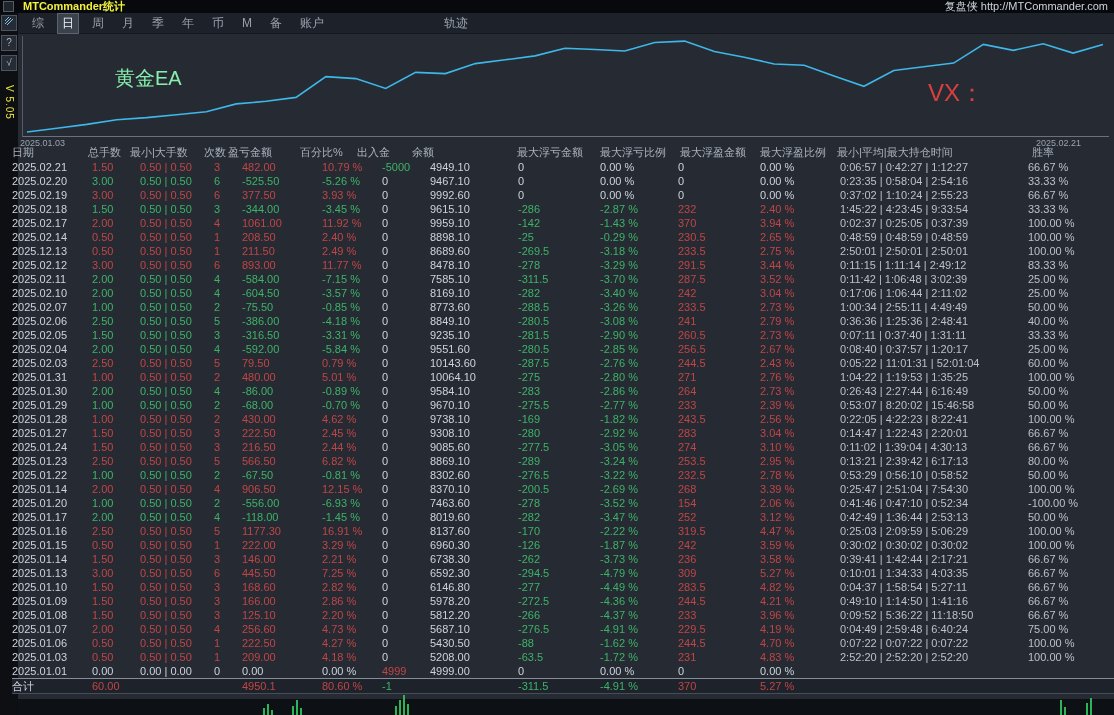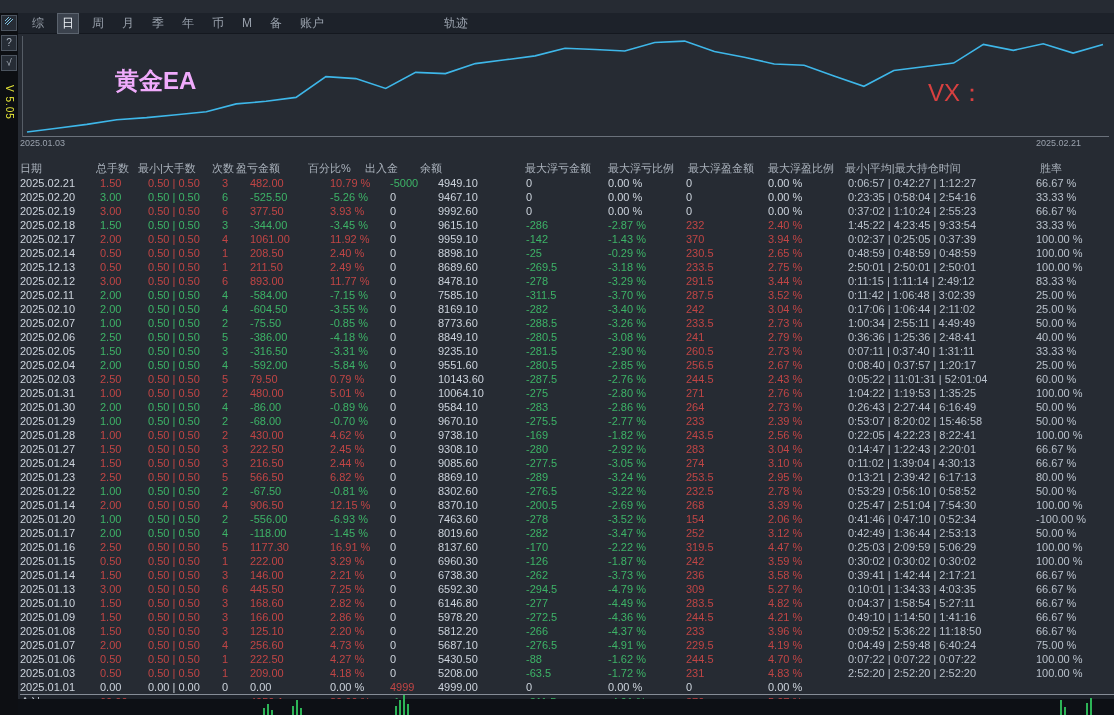--- a/index.html
+++ b/index.html
@@ -19,28 +19,28 @@
   .mi.gap{margin-left:112px;}
   
   .sidebar{position:absolute;left:0;top:13px;width:18px;height:702px;background:#0d0f13;}
   .sbtn{width:14px;height:14px;margin:3px auto 4px auto;background:#262c35;border:1px solid #4c545f;
         color:#aeb6c0;font-size:10px;line-height:13px;text-align:center;}
   .sver{margin-top:14px;color:#e8e838;font-size:10px;writing-mode:vertical-rl;margin-left:4px;letter-spacing:1px;}
   
   .chartwrap{position:absolute;left:18px;top:33px;width:1096px;height:117px;}
   .plot{position:absolute;left:4px;top:3px;width:1086px;height:100px;
         border-left:1px solid #565d66;border-bottom:1px solid #6a717b;}
-  .ann-ea{position:absolute;left:97px;top:32px;font-size:24px;color:#f0abfc;font-weight:bold;}
+  .ann-ea{position:absolute;left:97px;top:32px;font-size:20px;color:#86efac;font-weight:normal;}
   .ann-vx{position:absolute;left:910px;top:44px;font-size:24px;color:#d84040;}
   .ann-num{position:absolute;left:910px;top:72px;font-size:27px;color:#d84040;}
   .xl{position:absolute;color:#9aa2ad;font-size:9px;top:105px;}
   .xl.left{left:2px;}
   .xl.right{left:1018px;}
   
-  .tbl{position:absolute;left:0;top:160px;width:1114px;padding-left:20px;box-sizing:border-box;}
+  .tbl{position:absolute;left:0;top:144px;width:1114px;padding-left:12px;box-sizing:border-box;}
   .trow{display:grid;grid-template-columns:76px 52px 66px 36px 80px 60px 48px 88px 82px 78px 82px 80px 188px 60px;
         height:14px;line-height:14px;font-size:11px;white-space:nowrap;}
   .trow.hdr{height:16px;line-height:16px;color:#a9b1bb;}
   .cell{position:relative;overflow:visible;}
   .trow .cell:nth-child(2){padding-left:4px;}
   .trow .cell:nth-child(4){padding-left:8px;}
   .trow.total{background:#1e232b;border-top:1px solid #868d97;border-bottom:1px solid #454d58;
               height:14px;}
   .c-red{color:#c04545;}
   .c-green{color:#3db367;}
@@ -50,20 +50,25 @@
   .bstrip{position:absolute;left:18px;bottom:0;width:1096px;height:16px;background:#0d1015;}
   .gbar{position:absolute;bottom:0;width:2px;background:#2db457;}
   .watermark{position:absolute;right:4px;bottom:2px;font-size:26px;font-weight:bold;color:#8a9099;
              opacity:.95;letter-spacing:1px;}
 </style>
 </head>
 <body>
 
 <div class="app">
 
+  <div class="titlebar">
+    <span class="title-icon"></span>
+    <span class="title-text">MTCommander统计</span>
+    <span class="title-right">复盘侠 http://MTCommander.com</span>
+  </div>
 
   <div class="menubar" id="menubar">
       <span class="mi">综</span>
       <span class="mi active">日</span>
       <span class="mi">周</span>
       <span class="mi">月</span>
       <span class="mi">季</span>
       <span class="mi">年</span>
       <span class="mi">币</span>
       <span class="mi">M</span>
@@ -255,21 +260,21 @@
         <span class="cell c-red">3.52 %</span>
         <span class="cell c-gray">0:11:42 | 1:06:48 | 3:02:39</span>
         <span class="cell c-gray">25.00 %</span>
       </div>
       <div class="trow">
         <span class="cell c-white">2025.02.10</span>
         <span class="cell c-green">2.00</span>
         <span class="cell c-green">0.50 | 0.50</span>
         <span class="cell c-green">4</span>
         <span class="cell c-green">-604.50</span>
-        <span class="cell c-green">-3.55 %</span>
+        <span class="cell c-green">-3.57 %</span>
         <span class="cell c-white">0</span>
         <span class="cell c-white">8169.10</span>
         <span class="cell c-green">-282</span>
         <span class="cell c-green">-3.40 %</span>
         <span class="cell c-red">242</span>
         <span class="cell c-red">3.04 %</span>
         <span class="cell c-gray">0:17:06 | 1:06:44 | 2:11:02</span>
         <span class="cell c-gray">25.00 %</span>
       </div>
       <div class="trow">

